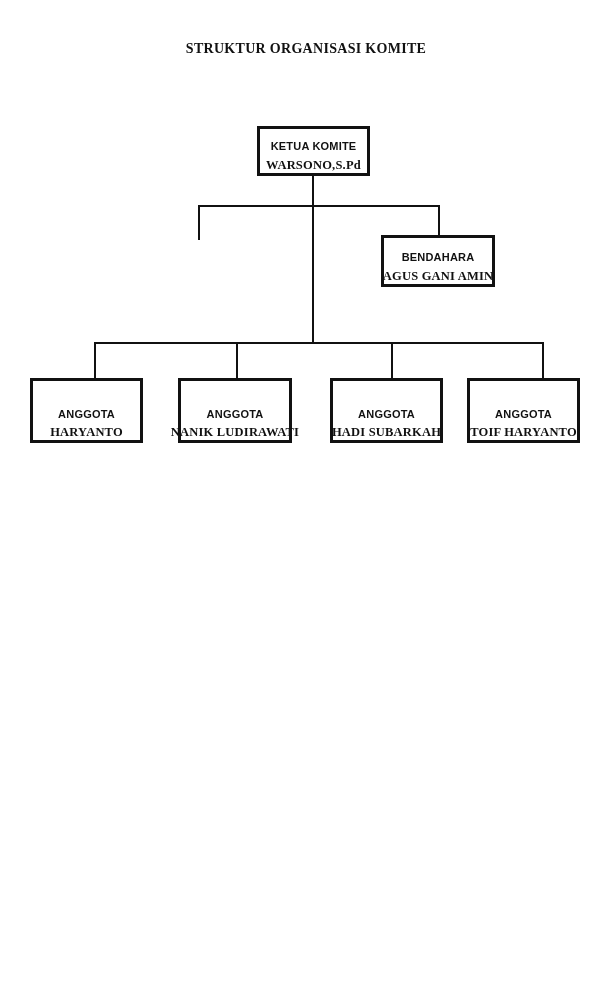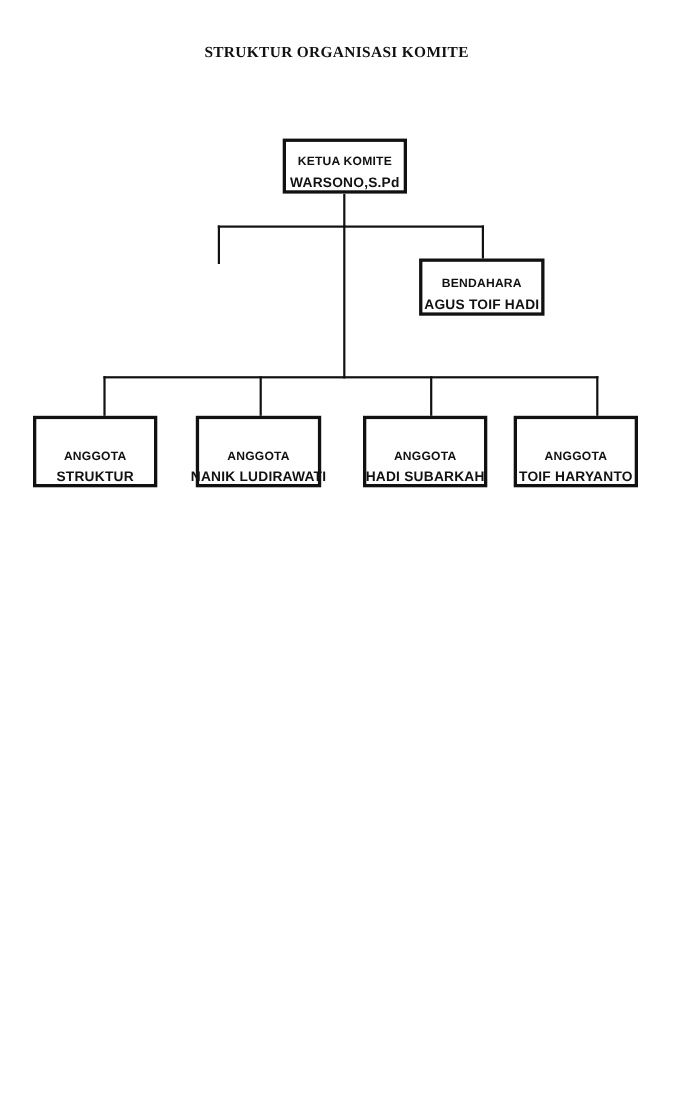--- a/index.html
+++ b/index.html
@@ -44,21 +44,21 @@
   }
   .org-box .role {
     font-family: "Liberation Sans", sans-serif;
     font-weight: bold;
     font-size: 11px;
     letter-spacing: 0.2px;
     color: #111111;
     white-space: nowrap;
   }
   .org-box .name {
-    font-family: Liberation Sans, sans-serif;
+    font-family: Liberation Serif, serif;
     font-weight: bold;
     font-size: 12.5px;
     letter-spacing: 0.2px;
     color: #111111;
     white-space: nowrap;
   }
   .box-ketua      { left: 257px; top: 126px; width: 113px; height: 50px; padding-top: 7px;  row-gap: 6px; }
   .box-sekretaris { left: 133px; top: 238px; width: 125px; height: 50px; padding-top: 7px;  row-gap: 6px; }
   .box-bendahara  { left: 381px; top: 235px; width: 114px; height: 52px; padding-top: 7px;  row-gap: 6px; }
   .box-anggota-1  { left:  30px; top: 378px; width: 113px; height: 65px; padding-top: 11px; row-gap: 5px; }
@@ -100,26 +100,26 @@
   <div class="line v-member-4"></div>
 
   <div class="org-box box-ketua">
     <span class="role">KETUA KOMITE</span>
     <span class="name">WARSONO,S.Pd</span>
   </div>
 
 
   <div class="org-box box-bendahara">
     <span class="role">BENDAHARA</span>
-    <span class="name">AGUS TOIF HADI</span>
+    <span class="name">AGUS GANI AMIN</span>
   </div>
 
   <div class="org-box box-anggota-1">
     <span class="role">ANGGOTA</span>
-    <span class="name">STRUKTUR</span>
+    <span class="name">HARYANTO</span>
   </div>
 
   <div class="org-box box-anggota-2">
     <span class="role">ANGGOTA</span>
     <span class="name">NANIK LUDIRAWATI</span>
   </div>
 
   <div class="org-box box-anggota-3">
     <span class="role">ANGGOTA</span>
     <span class="name">HADI SUBARKAH</span>

